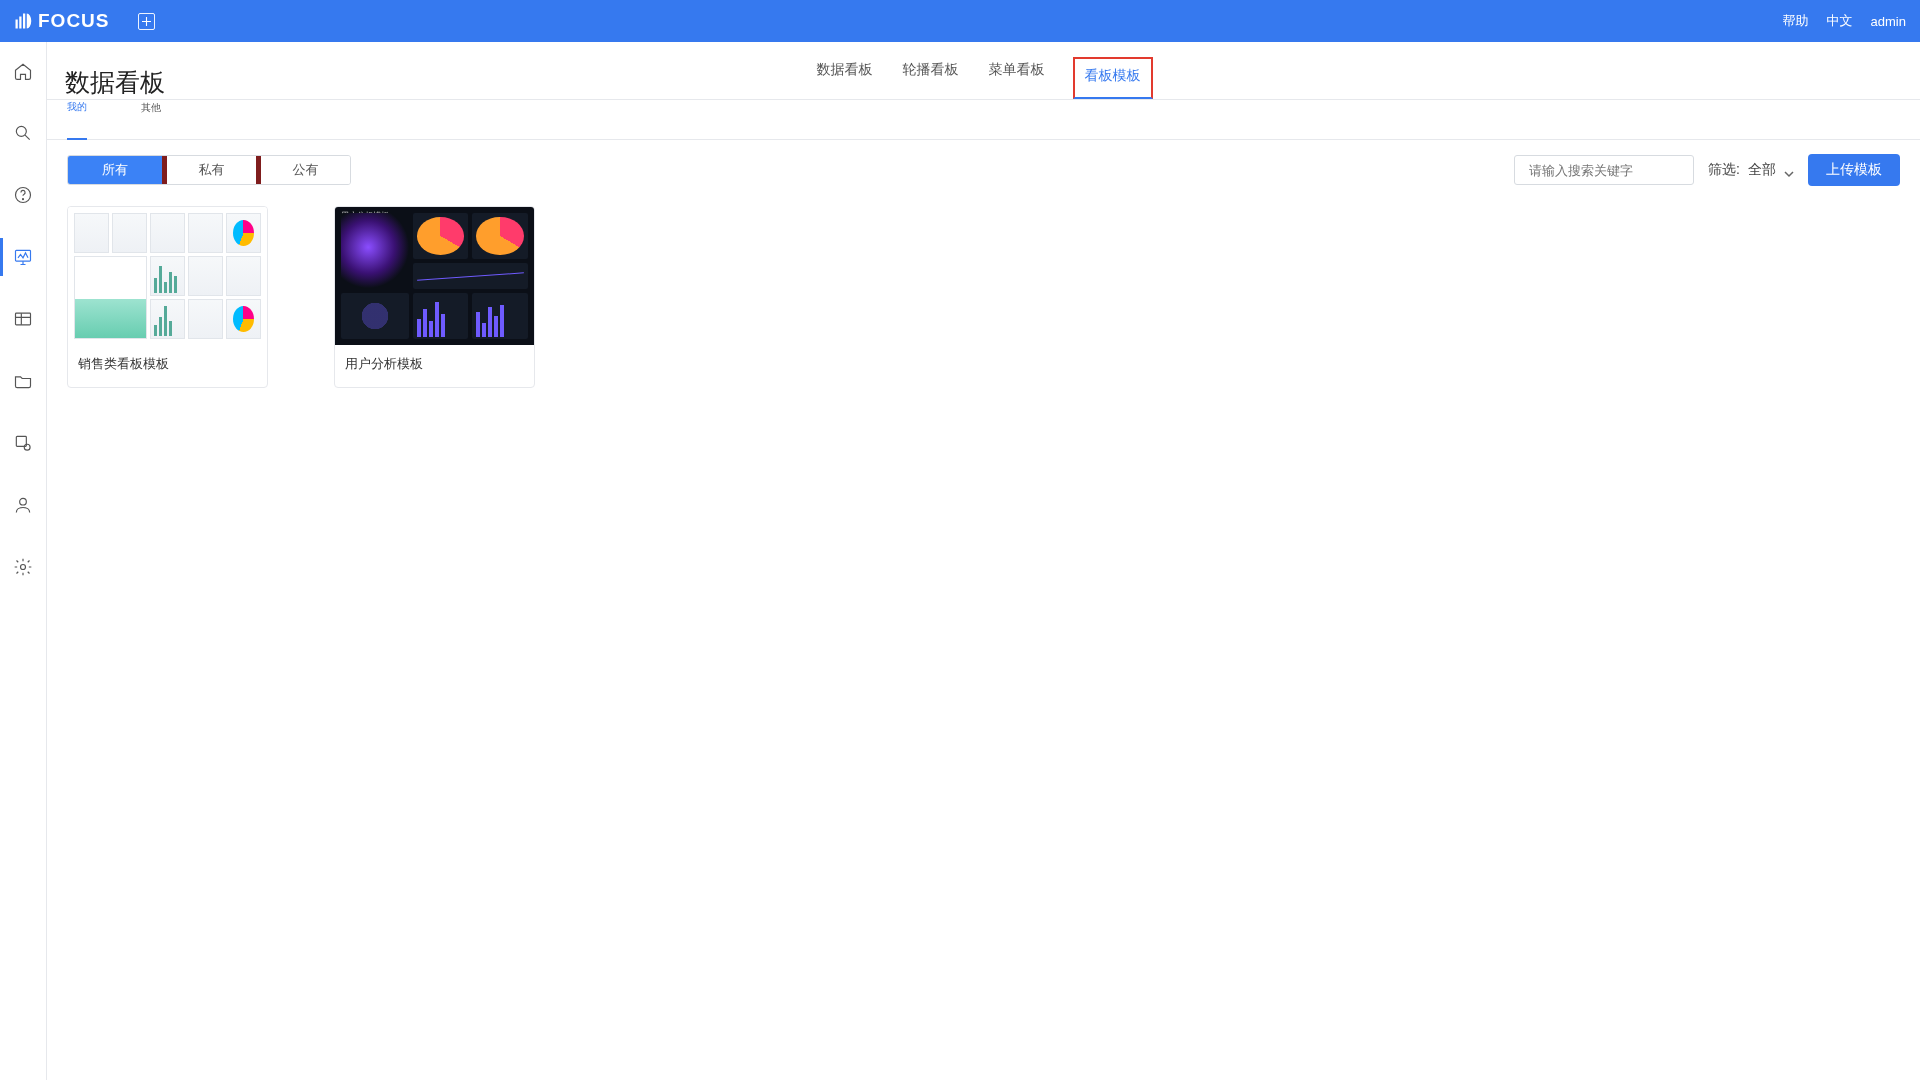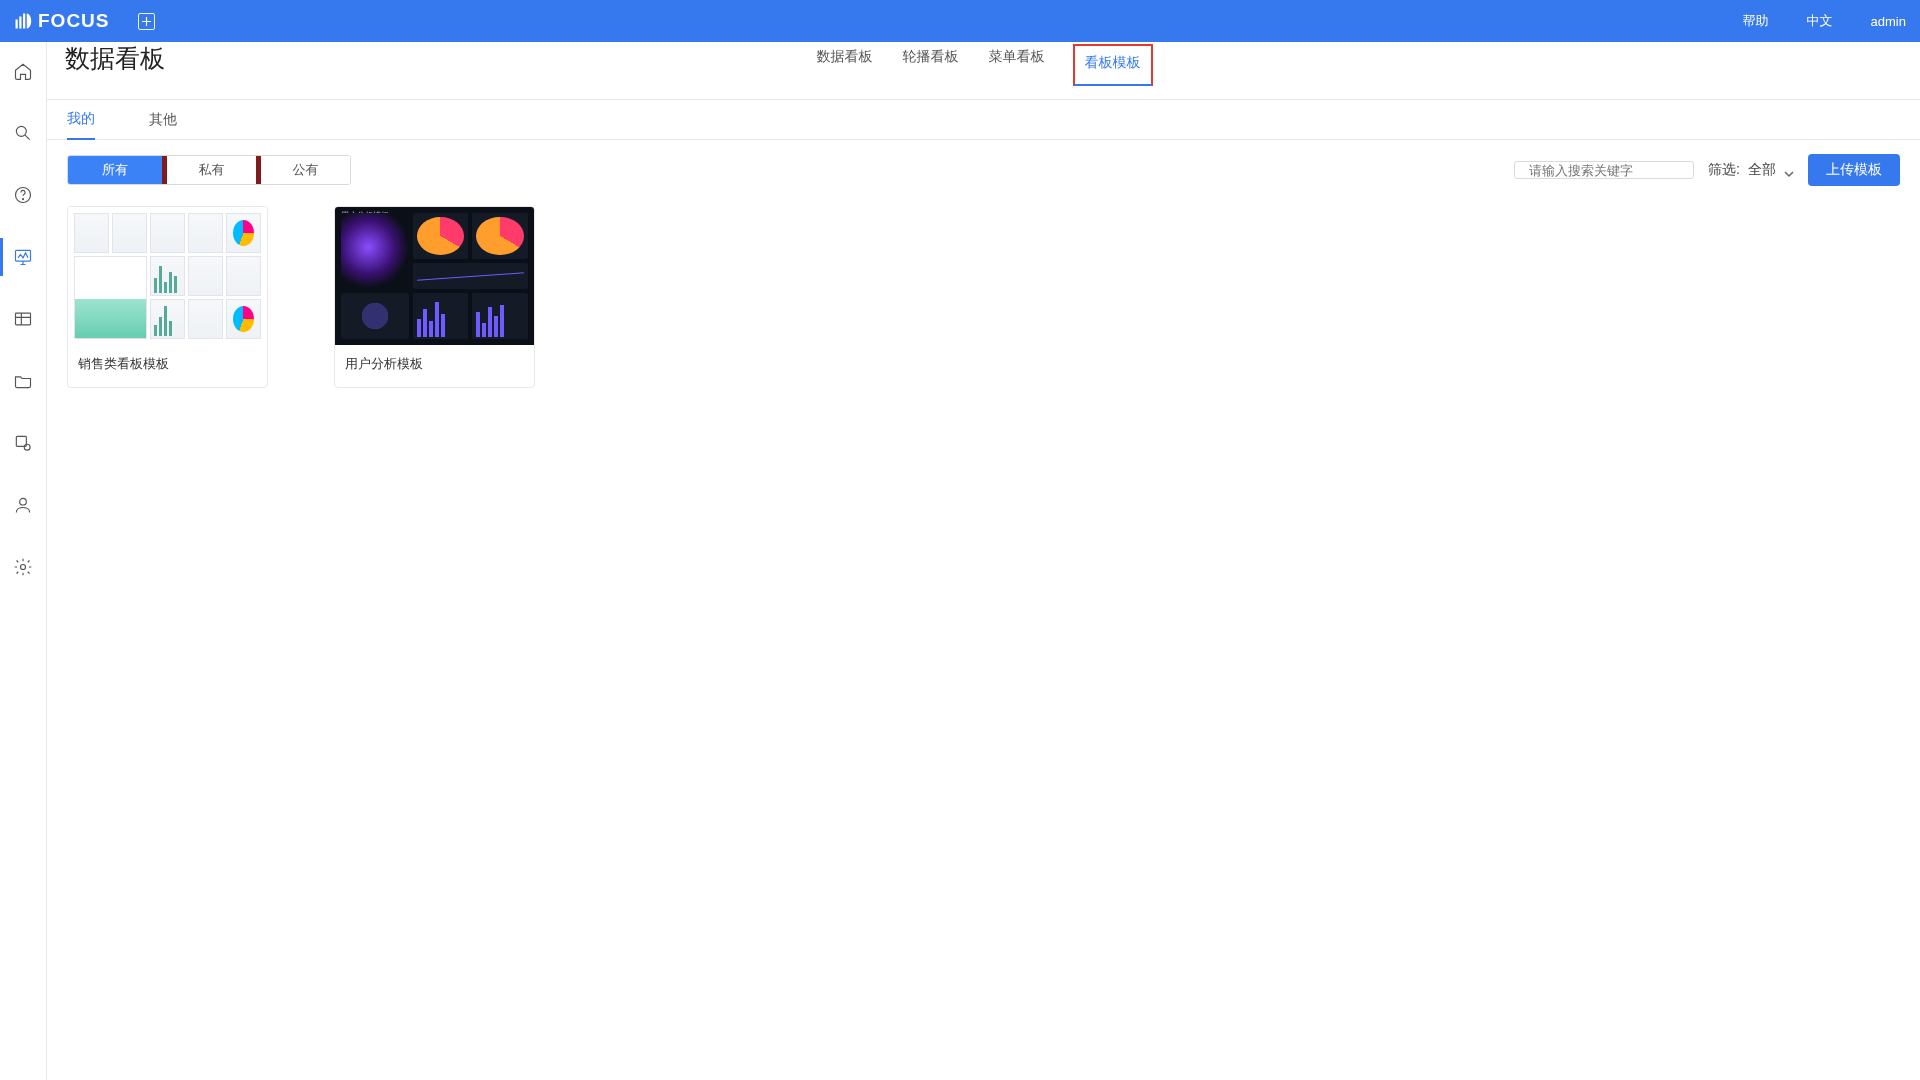--- a/index.html
+++ b/index.html
@@ -6,53 +6,53 @@
   html, body { width: 1920px; height: 1080px; font-family: -apple-system, "PingFang SC", "Microsoft YaHei", sans-serif; background: #fff; color: #333; }
   .root { width: 1920px; height: 1080px; position: relative; }
 
   
   .topbar { background: #3679ef; height: 42px; display: flex; align-items: center; padding: 0 14px; color: #fff; }
   .logo { display: flex; align-items: center; gap: 6px; font-weight: 600; letter-spacing: 1px; font-size: 19px; }
   .logo-icon { width: 18px; height: 18px; }
   .plus-box { margin-left: 28px; width: 17px; height: 17px; border: 1px solid rgba(255,255,255,0.9); border-radius: 2px; display:flex; align-items:center; justify-content:center; cursor:pointer; }
   .plus-box svg { width: 9px; height: 9px; }
   .topbar .spacer { flex: 1; }
-  .top-link { font-size: 13px; margin-left: 38px; cursor: pointer; }
+  .top-link { font-size: 13px; margin-left: 18px; cursor: pointer; }
 
   
   .leftrail { position: absolute; left: 0; top: 42px; bottom: 0; width: 47px; border-right: 1px solid #e6e8ec; background: #fff; display: flex; flex-direction: column; align-items: center; padding-top: 16px; gap: 36px; }
   .rail-item { width: 47px; height: 26px; display: flex; align-items: center; justify-content: center; cursor: pointer; position: relative; }
   .rail-item svg { width: 20px; height: 20px; stroke: #555; fill: none; stroke-width: 1.4; }
   .rail-item.active::before { content:""; position:absolute; left:0; top:-6px; bottom:-6px; width:3px; background:#3679ef; }
   .rail-item.active svg { stroke:#3679ef; }
 
   
   .main { position: absolute; left: 47px; right: 0; top: 42px; bottom: 0; display: flex; flex-direction: column; }
 
   
-  .titlebar { display: flex; align-items: flex-start; height: 58px; padding: 0 18px; border-bottom: 1px solid #e6e8ec; }
+  .titlebar { display: flex; align-items: flex-end; height: 58px; padding: 0 18px; border-bottom: 1px solid #e6e8ec; }
   .page-title { font-size: 25px; font-weight: 500; color: #222; }
   .navtabs { position: absolute; left: 50%; transform: translateX(-50%); display: flex; gap: 26px; }
   .navtab { font-size: 14px; color: #555; padding: 6px 2px; cursor: pointer; }
   .navtab.active { color: #3679ef; border-bottom: 2px solid #3679ef; }
   .callout { border: 2px solid #e23a2e; padding: 8px 10px 12px; margin-top:2px; }
 
   
   .subtabs { display: flex; gap: 54px; padding: 0 20px; height: 40px; align-items: flex-end; border-bottom: 1px solid #e6e8ec; }
-  .subtab { font-size: 14px; color: #555; padding-bottom: 10px; cursor: pointer; }
+  .subtab { font-size: 10px; color: #555; padding-bottom: 24px; cursor: pointer; }
   .subtab.active { color: #3679ef; border-bottom: 2px solid #3679ef; margin-bottom:-1px; }
 
   
   .toolbar { display: flex; align-items: center; padding: 14px 20px; gap: 14px; }
   .seg { display: flex; border: 1px solid #d7dbe0; border-radius: 3px; overflow: hidden; }
   .seg-item { width: 94px; text-align: center; font-size: 13px; padding: 5px 0; color: #555; background:#fff; cursor:pointer; }
   .seg-item + .seg-item { border-left: 5px solid #7f1d1d; }
   .seg-item.active { background: #3b82f6; color: #fff; }
   .toolbar .grow { flex:1; }
-  .searchbox { display:flex; align-items:center; border:1px solid #d7dbe0; border-radius:3px; height:18px; width:180px; padding:0 8px; gap:6px; }
+  .searchbox { display:flex; align-items:center; border:1px solid #d7dbe0; border-radius:3px; height:30px; width:180px; padding:0 8px; gap:6px; }
   .searchbox input { border:none; outline:none; font-size:13px; flex:1; background:transparent; }
   .filter { display:flex; align-items:flex-end; gap:8px; font-size:14px; color:#444; cursor:pointer; }
   .upload-btn { background:#3679ef; color:#fff; font-size:14px; border:none; border-radius:4px; height:32px; padding:0 18px; cursor:pointer; }
 
   
   .grid { display:flex; gap:66px; padding: 6px 20px; }
   .card { width: 201px; border:1px solid #e6e8ec; border-radius:4px; overflow:hidden; cursor:pointer; background:#fff; }
   .thumb { width:100%; height:138px; position:relative; }
   .card-label { font-size:13px; color:#333; padding:10px 10px 14px; }
 

